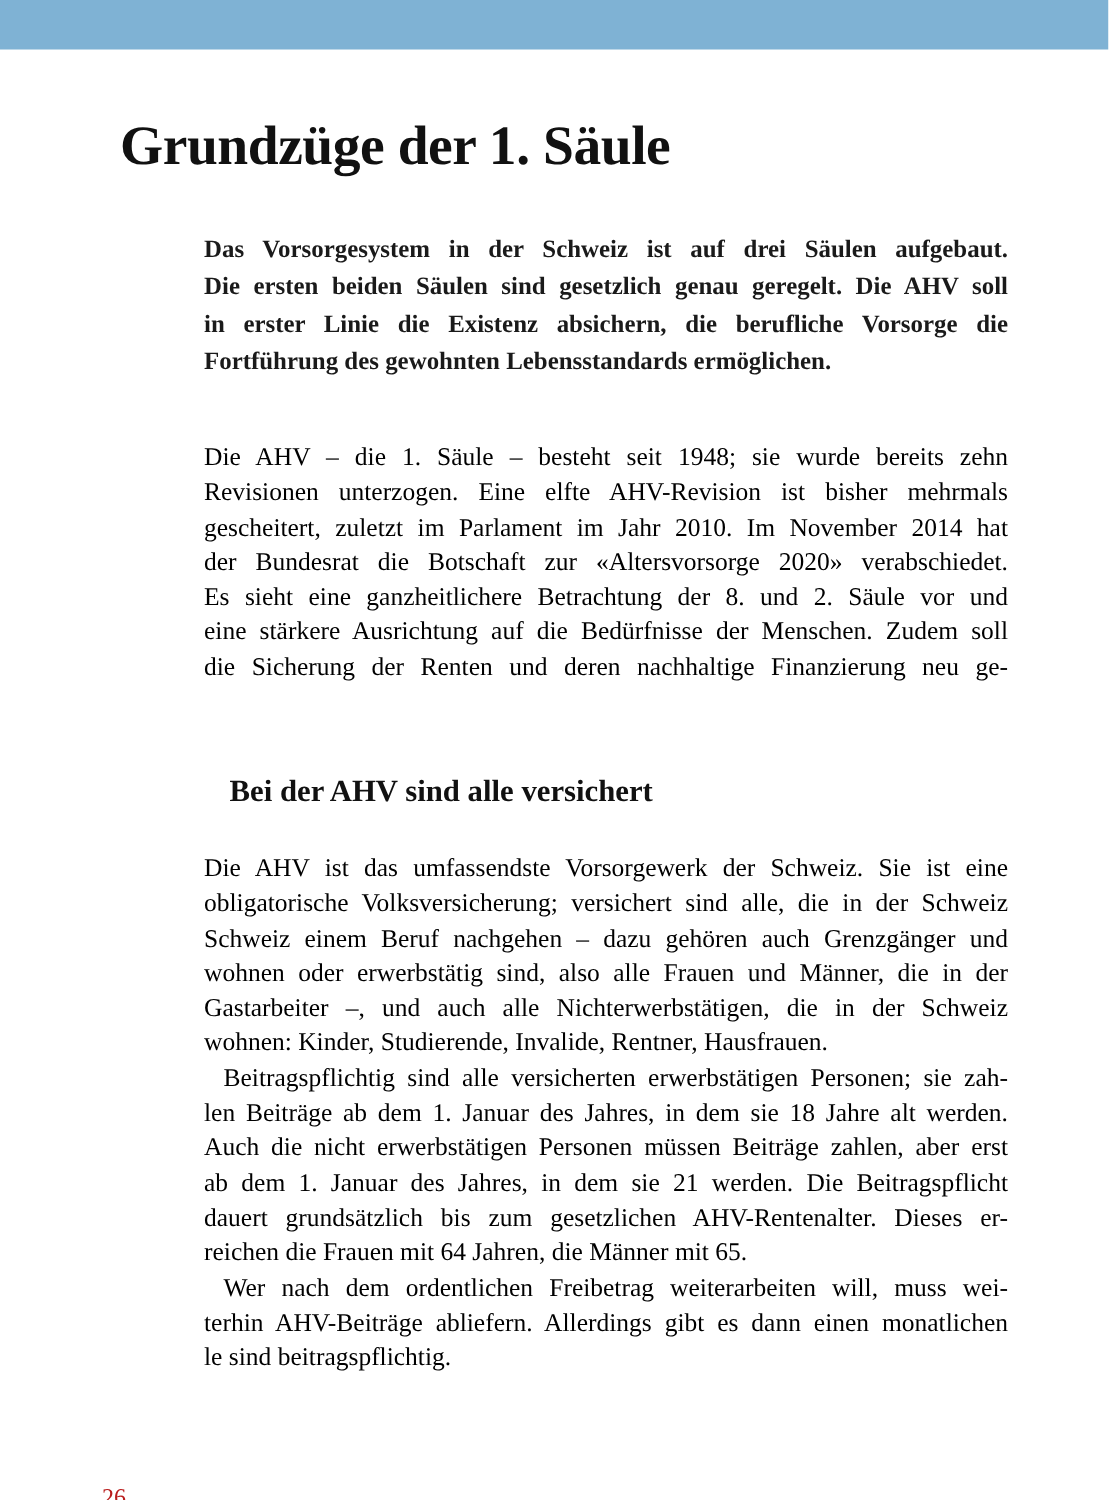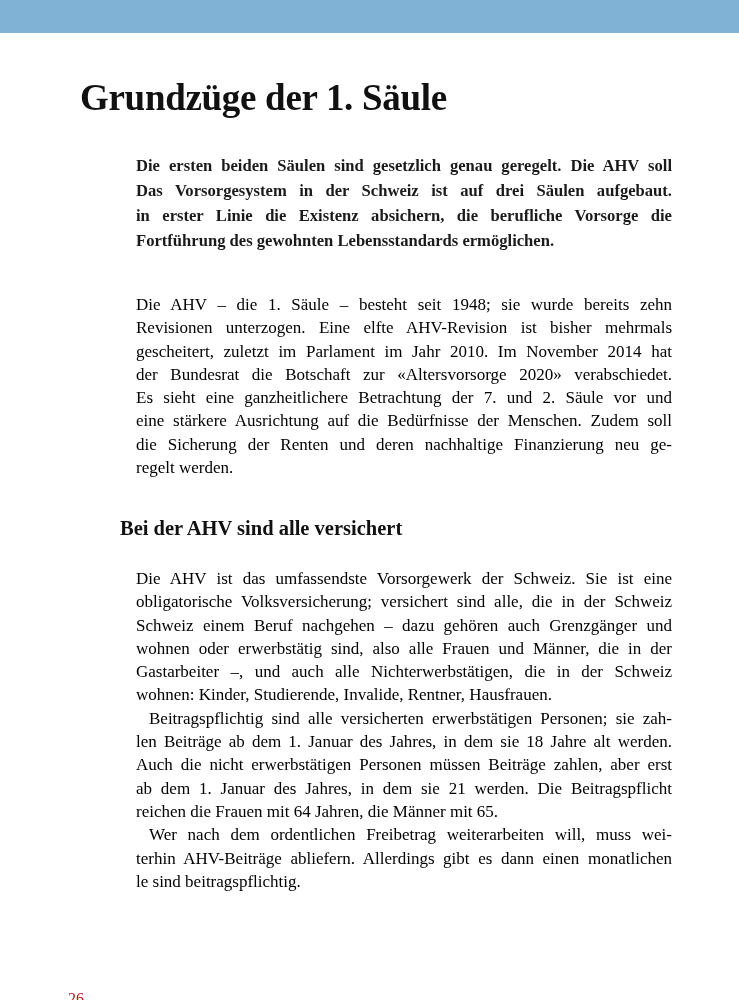--- a/index.html
+++ b/index.html
@@ -16,71 +16,71 @@
   .lead {
     position: absolute; left: 136px; top: 153px; width: 536px; margin: 0;
     font-weight: bold; font-size: 16.6px; line-height: 25px; color: #1a1a1a;
   }
   .body-block {
     position: absolute; left: 136px; width: 536px;
     font-size: 17px; line-height: 23.3px; text-align: justify; color: #000000;
   }
   .para1 { top: 293px; }
   .subheading {
-    position: absolute; left: 120px; top: 517px; margin: 0;
+    position: absolute; left: 153px; top: 517px; margin: 0;
     font-weight: bold; font-size: 20.5px; color: #111;
   }
   .para2 { top: 567px; }
   .page-number {
     position: absolute; left: 68px; top: 953px; font-size: 16px; color: #b91c1c; margin-top: 37px;
   }
   .line { display: block; text-align: justify; text-align-last: justify; }
   .line.last { text-align-last: left; }
 </style>
 </head>
 <body>
 
 <div class="top-band"></div>
 
 <h1 class="title">Grundzüge der 1. Säule</h1>
 
 <div class="lead">
+  <span class="line">Das Vorsorgesystem in der Schweiz ist auf drei Säulen aufgebaut.</span>
   <span class="line">Die ersten beiden Säulen sind gesetzlich genau geregelt. Die AHV soll</span>
-  <span class="line">Das Vorsorgesystem in der Schweiz ist auf drei Säulen aufgebaut.</span>
   <span class="line">in erster Linie die Existenz absichern, die berufliche Vorsorge die</span>
   <span class="line last">Fortführung des gewohnten Lebensstandards ermöglichen.</span>
 </div>
 
 <div class="body-block para1">
   <span class="line">Die AHV – die 1. Säule – besteht seit 1948; sie wurde bereits zehn</span>
   <span class="line">Revisionen unterzogen. Eine elfte AHV-Revision ist bisher mehrmals</span>
   <span class="line">gescheitert, zuletzt im Parlament im Jahr 2010. Im November 2014 hat</span>
   <span class="line">der Bundesrat die Botschaft zur «Altersvorsorge 2020» verabschiedet.</span>
-  <span class="line">Es sieht eine ganzheitlichere Betrachtung der 7. und 2. Säule vor und</span>
+  <span class="line">Es sieht eine ganzheitlichere Betrachtung der 8. und 2. Säule vor und</span>
   <span class="line">eine stärkere Ausrichtung auf die Bedürfnisse der Menschen. Zudem soll</span>
   <span class="line">die Sicherung der Renten und deren nachhaltige Finanzierung neu ge-</span>
-  <span class="line last">regelt werden.</span>
 </div>
 
 <h2 class="subheading">Bei der AHV sind alle versichert</h2>
 
 <div class="body-block para2">
   <div>
     <span class="line">Die AHV ist das umfassendste Vorsorgewerk der Schweiz. Sie ist eine</span>
     <span class="line">obligatorische Volksversicherung; versichert sind alle, die in der Schweiz</span>
     <span class="line">Schweiz einem Beruf nachgehen – dazu gehören auch Grenzgänger und</span>
     <span class="line">wohnen oder erwerbstätig sind, also alle Frauen und Männer, die in der</span>
     <span class="line">Gastarbeiter –, und auch alle Nichterwerbstätigen, die in der Schweiz</span>
     <span class="line last">wohnen: Kinder, Studierende, Invalide, Rentner, Hausfrauen.</span>
   </div>
   <div>
     <span class="line" style="padding-left:13px">Beitragspflichtig sind alle versicherten erwerbstätigen Personen; sie zah-</span>
     <span class="line">len Beiträge ab dem 1. Januar des Jahres, in dem sie 18 Jahre alt werden.</span>
     <span class="line">Auch die nicht erwerbstätigen Personen müssen Beiträge zahlen, aber erst</span>
     <span class="line">ab dem 1. Januar des Jahres, in dem sie 21 werden. Die Beitragspflicht</span>
+    <span class="line">dauert grundsätzlich bis zum gesetzlichen AHV-Rentenalter. Dieses er-</span>
     <span class="line last">reichen die Frauen mit 64 Jahren, die Männer mit 65.</span>
   </div>
   <div>
     <span class="line" style="padding-left:13px">Wer nach dem ordentlichen Freibetrag weiterarbeiten will, muss wei-</span>
     <span class="line">terhin AHV-Beiträge abliefern. Allerdings gibt es dann einen monatlichen</span>
     <span class="line last">le sind beitragspflichtig.</span>
   </div>
 </div>
 
 <div class="page-number">26</div>

